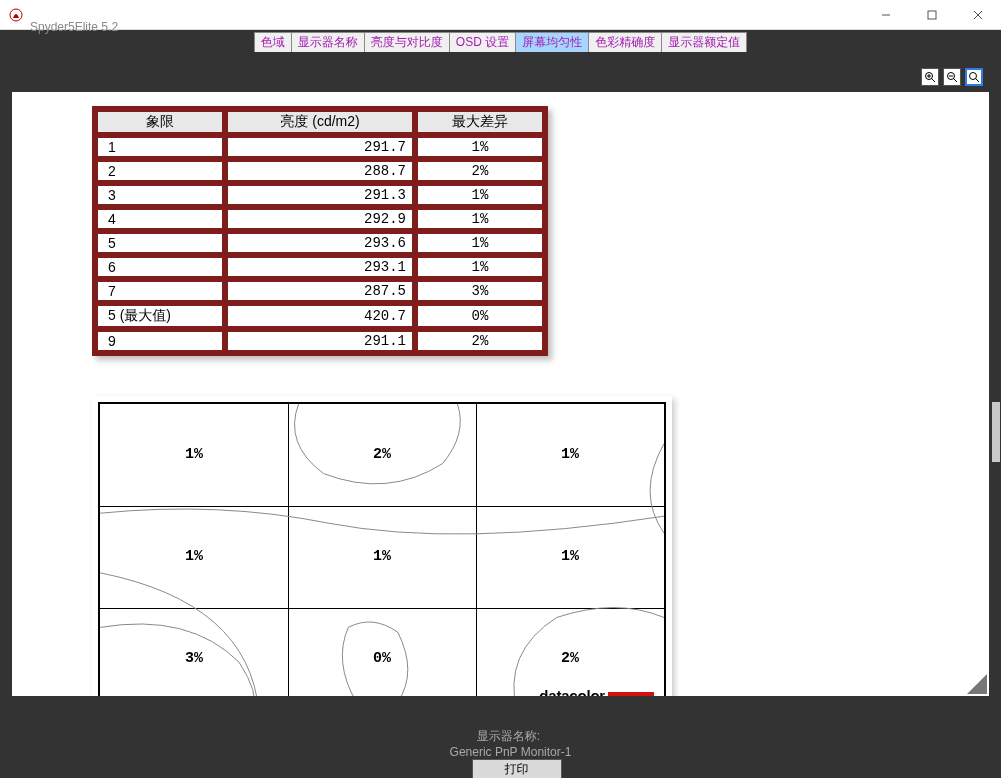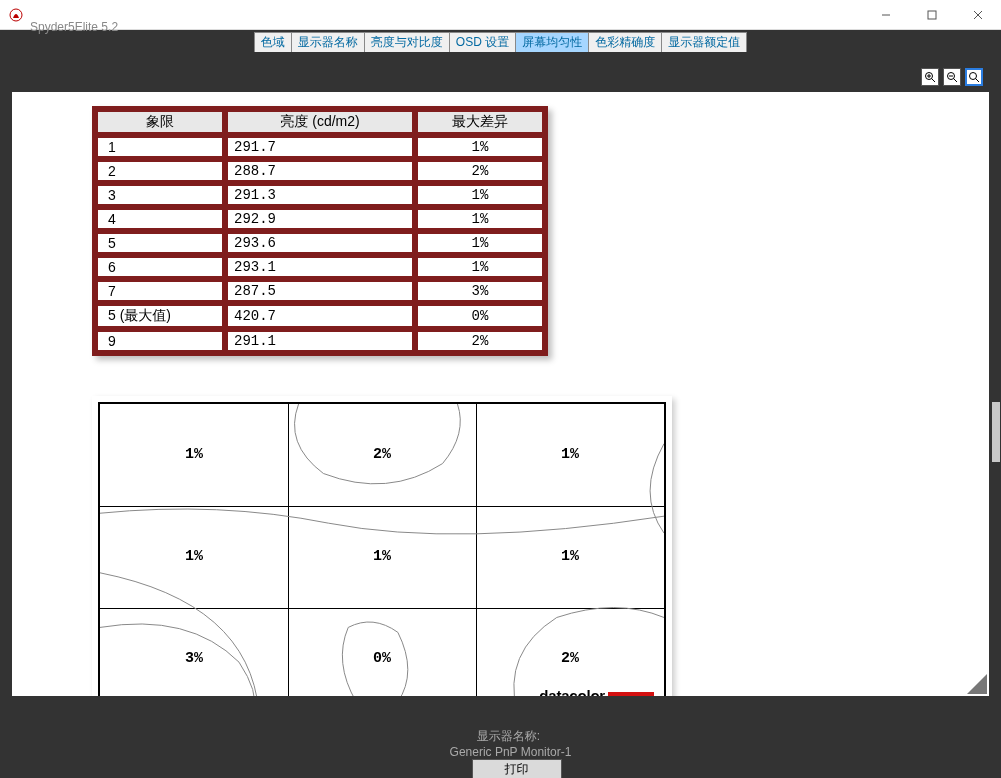--- a/index.html
+++ b/index.html
@@ -40,21 +40,21 @@
   }
   .tabstrip .tabs {
     display: flex;
     height: 100%;
   }
   .tab {
     height: 20px;
     line-height: 18px;
     font-size: 12px;
     padding: 0 6px;
-    color: #0369a1;
+    color: #a21caf;
     background: #f0f0f0;
     border: 1px solid #888;
     border-bottom: none;
     margin-top: 2px;
     cursor: pointer;
   }
   .tab + .tab { border-left: none; }
   .tab.active {
     background: #a6d6ff;
     text-align: center;
@@ -101,21 +101,21 @@
     font-size: 14px;
     padding: 1px 6px;
     font-weight: normal;
   }
   table.data-table th {
     background: #e8e8e8;
     text-align: center;
     height: 20px;
   }
   table.data-table td.col-quad  { width: 130px; text-align: left; padding-left: 10px; }
-  table.data-table td.col-lum   { width: 190px; text-align: left; font-family: "Courier New", monospace; }
+  table.data-table td.col-lum   { width: 190px; text-align: right; font-family: "Courier New", monospace; }
   table.data-table td.col-diff  { width: 130px; text-align: center; font-family: "Courier New", monospace; }
   table.data-table th.col-quad  { width: 130px; }
   table.data-table th.col-lum   { width: 190px; }
   table.data-table th.col-diff  { width: 130px; }
   
   .uniformity-wrap {
     margin-top: 40px;
     width: 580px;
     margin-left: 10px;
     box-shadow: 3px 3px 6px rgba(0,0,0,0.2);

